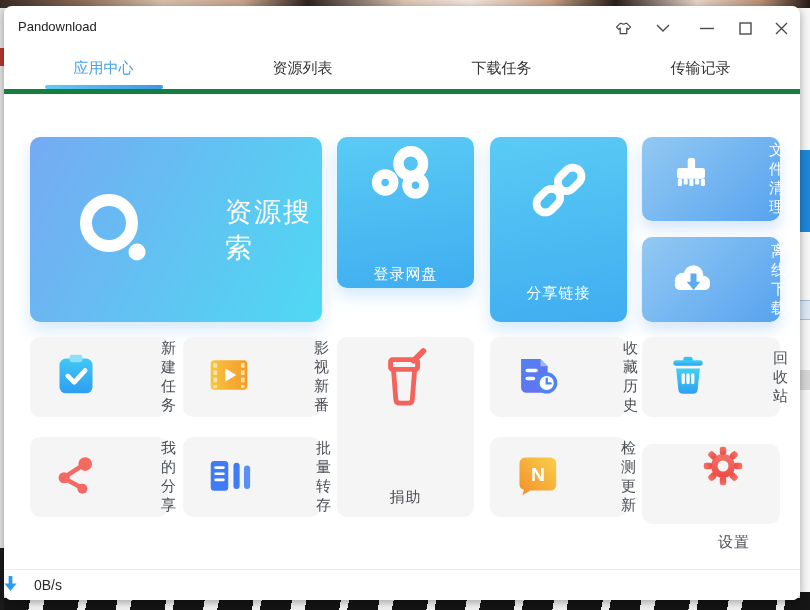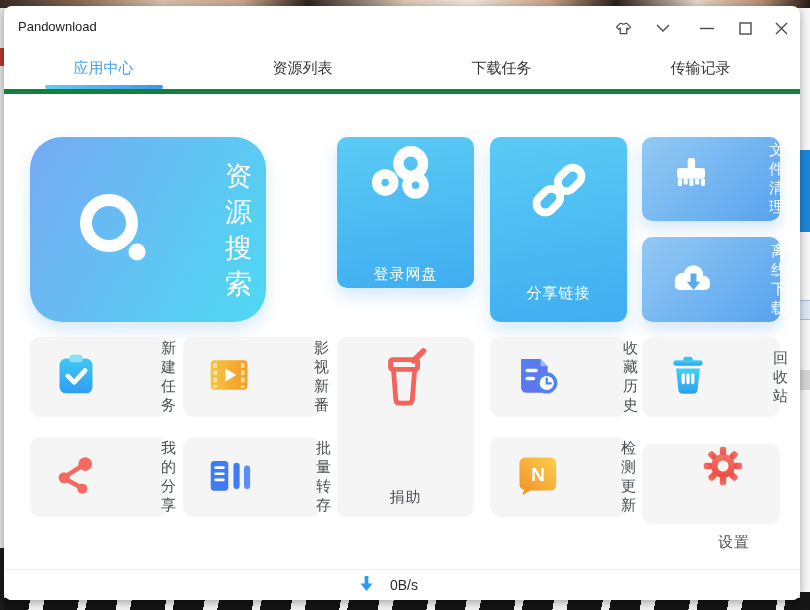--- a/index.html
+++ b/index.html
@@ -32,24 +32,24 @@
 
   .tabs{position:absolute;left:0;top:42px;right:0;height:41px;display:flex;border-bottom:5px solid #15803d;}
   .tab{flex:1;position:relative;display:flex;align-items:center;justify-content:center;
     font-size:15px;color:#333;cursor:default;}
   .tab.active{color:#45a2e9;}
   .tab.active::after{content:'';position:absolute;bottom:0;left:50%;transform:translateX(-50%);
     width:118px;height:4px;border-radius:2px;background:linear-gradient(90deg,#63cdf1,#3e97e8);}
 
   
   .tile{position:absolute;border-radius:10px;box-sizing:border-box;cursor:default;gap:41px;}
-  .t-search{left:26px;top:131px;width:236px;height:185px;
+  .t-search{left:26px;top:131px;width:292px;height:185px;
     background:linear-gradient(118deg,#76aaf2,#4ed9f3);
     display:flex;align-items:center;padding-left:46px;
-    box-shadow:0 8px 16px rgba(90,170,240,.25);border-radius:32px;}
+    box-shadow:0 8px 16px rgba(90,170,240,.25);}
   .t-search .lbl{color:#fff;font-size:27px;letter-spacing:2px;margin-left:32px;}
 
   .tile-col{display:flex;flex-direction:column;align-items:center;justify-content:center;
     background:linear-gradient(170deg,#5acbf5,#3fadf0);box-shadow:0 8px 16px rgba(80,170,240,.25);}
   .t-login{left:333px;top:131px;width:137px;height:151px;}
   .t-sharelink{left:486px;top:131px;width:137px;height:185px;}
   .tile-col .lbl{color:#fff;font-size:15px;margin-top:16px;letter-spacing:1px;}
 
   .tile-blue-sm{display:flex;align-items:center;padding-left:26px;
     background:linear-gradient(135deg,#93c9f3,#57a3ef);box-shadow:0 8px 14px rgba(90,160,240,.25);}
@@ -65,21 +65,21 @@
   .t-recycle{left:638px;top:331px;width:138px;height:80px;}
   .t-myshare{left:26px;top:431px;width:138px;height:80px;}
   .t-batch{left:179px;top:431px;width:138px;height:80px;}
   .t-update{left:486px;top:431px;width:137px;height:80px;}
   .t-settings{left:638px;top:438px;width:138px;height:80px;flex-direction:column;}
   .t-donate{left:333px;top:331px;width:137px;height:180px;flex-direction:column;justify-content:center;padding-left:0;}
   .t-donate .lbl{margin-left:0;margin-top:34px;}
 
   
   .statusbar{position:absolute;left:0;right:0;bottom:0;height:31px;border-top:1px solid #ececec;
-    display:flex;align-items:center;justify-content:center;padding-right:26px;box-sizing:border-box;
+    display:flex;align-items:center;justify-content:flex-start;padding-right:26px;box-sizing:border-box;
     border-radius:0 0 8px 8px;background:#fff;}
   .statusbar .speed{font-size:14px;color:#2b2b2b;margin-left:17px;}
 </style>
 </head>
 <body>
 
 <div class="stage">
 
   <div class="bg-top"></div>
   <div class="bg-bottom"></div>

